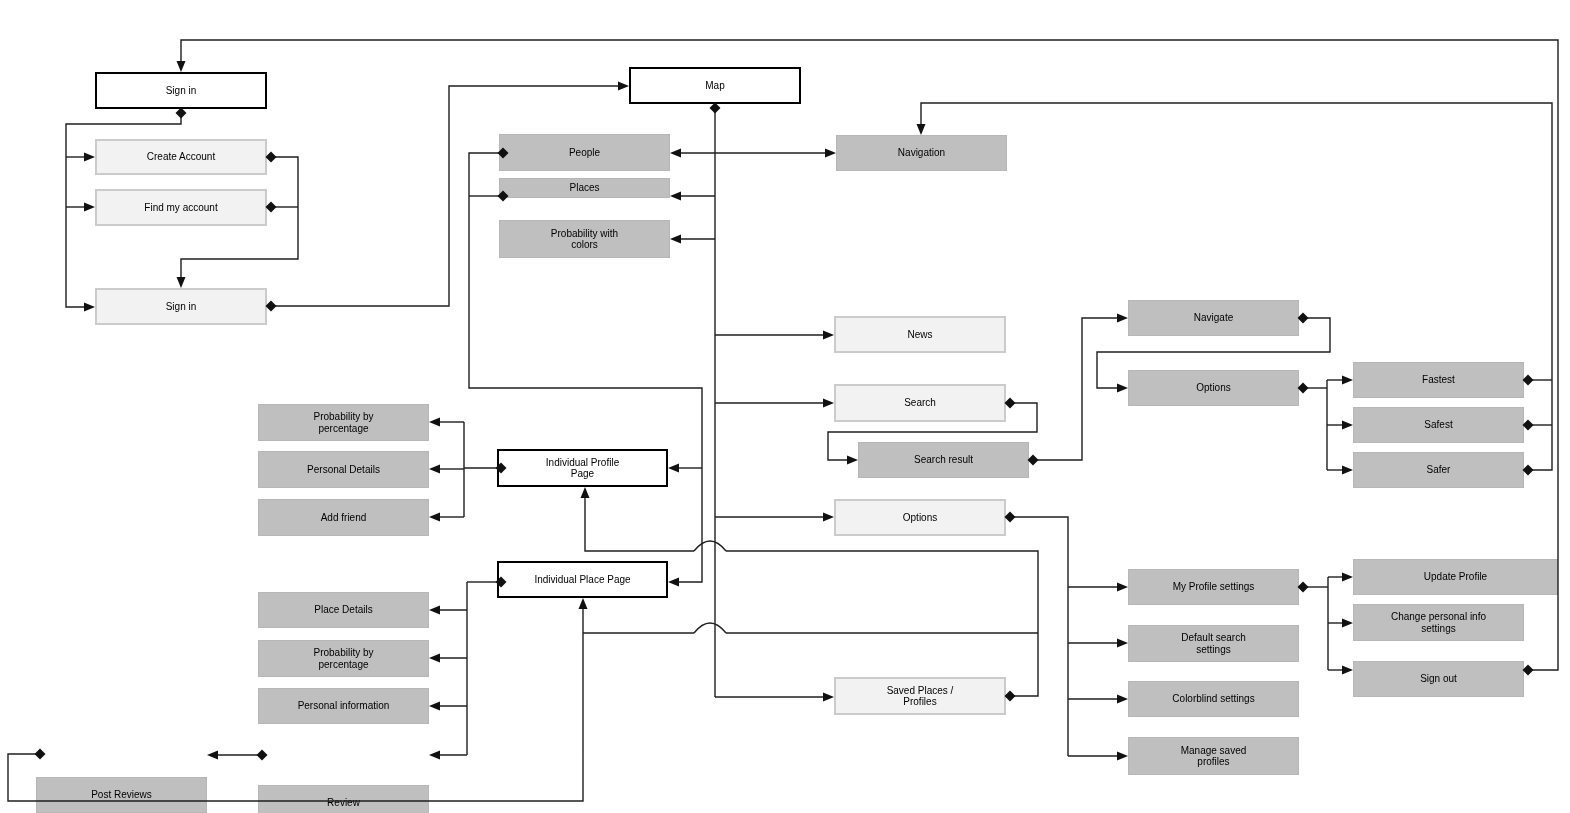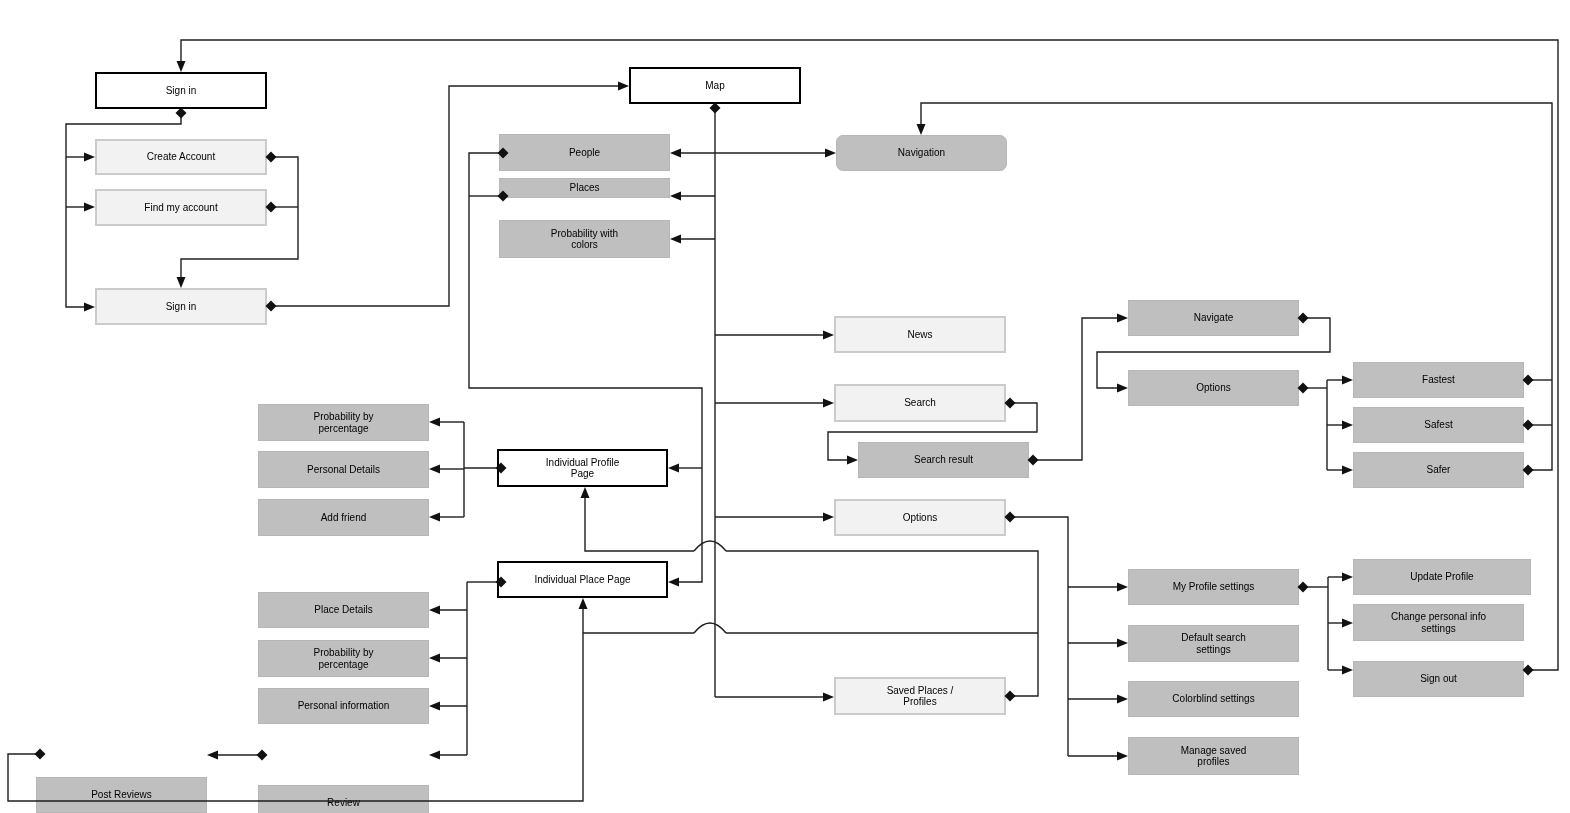--- a/index.html
+++ b/index.html
@@ -29,21 +29,21 @@
       <div class="node style-light" style="left: 95px; top: 288px; width: 172px; height: 37px;"><span>Sign in</span></div>
       <div class="node style-light" style="left: 834px; top: 316px; width: 172px; height: 37px;"><span>News</span></div>
       <div class="node style-light" style="left: 834px; top: 384px; width: 172px; height: 38px;"><span>Search</span></div>
       <div class="node style-light" style="left: 834px; top: 499px; width: 172px; height: 37px;"><span>Options</span></div>
       <div class="node style-light" style="left: 834px; top: 677px; width: 172px; height: 38px;"><span>Saved Places /
 Profiles</span></div>
       <div class="node style-gray" style="left: 499px; top: 134px; width: 171px; height: 37px;"><span>People</span></div>
       <div class="node style-gray" style="left: 499px; top: 178px; width: 171px; height: 20px;"><span>Places</span></div>
       <div class="node style-gray" style="left: 499px; top: 220px; width: 171px; height: 38px;"><span>Probability with
 colors</span></div>
-      <div class="node style-gray" style="left: 836px; top: 135px; width: 171px; height: 36px; border-radius: 7px;"><span>Navigation</span></div>
+      <div class="node style-gray" style="left: 836px; top: 135px; width: 171px; height: 36px;"><span>Navigation</span></div>
       <div class="node style-gray" style="left: 858px; top: 442px; width: 171px; height: 36px;"><span>Search result</span></div>
       <div class="node style-gray" style="left: 1128px; top: 300px; width: 171px; height: 36px;"><span>Navigate</span></div>
       <div class="node style-gray" style="left: 1128px; top: 370px; width: 171px; height: 36px;"><span>Options</span></div>
       <div class="node style-gray" style="left: 1353px; top: 362px; width: 171px; height: 36px;"><span>Fastest</span></div>
       <div class="node style-gray" style="left: 1353px; top: 407px; width: 171px; height: 36px;"><span>Safest</span></div>
       <div class="node style-gray" style="left: 1353px; top: 452px; width: 171px; height: 36px;"><span>Safer</span></div>
       <div class="node style-gray" style="left: 258px; top: 404px; width: 171px; height: 37px;"><span>Probability by
 percentage</span></div>
       <div class="node style-gray" style="left: 258px; top: 451px; width: 171px; height: 37px;"><span>Personal Details</span></div>
       <div class="node style-gray" style="left: 258px; top: 499px; width: 171px; height: 37px;"><span>Add friend</span></div>
@@ -52,21 +52,21 @@
 percentage</span></div>
       <div class="node style-gray" style="left: 258px; top: 688px; width: 171px; height: 36px;"><span>Personal information</span></div>
       <div class="node style-gray" style="left: 258px; top: 737px; width: 171px; height: 36px; margin-top: 48px;"><span>Review</span></div>
       <div class="node style-gray" style="left: 36px; top: 777px; width: 171px; height: 36px;"><span>Post Reviews</span></div>
       <div class="node style-gray" style="left: 1128px; top: 569px; width: 171px; height: 36px;"><span>My Profile settings</span></div>
       <div class="node style-gray" style="left: 1128px; top: 625px; width: 171px; height: 37px;"><span>Default search
 settings</span></div>
       <div class="node style-gray" style="left: 1128px; top: 681px; width: 171px; height: 36px;"><span>Colorblind settings</span></div>
       <div class="node style-gray" style="left: 1128px; top: 737px; width: 171px; height: 38px;"><span>Manage saved
 profiles</span></div>
-      <div class="node style-gray" style="left: 1353px; top: 559px; width: 178px; height: 36px;"><span>Update Profile</span></div>
+      <div class="node style-gray" style="left: 1353px; top: 559px; width: 205px; height: 36px;"><span>Update Profile</span></div>
       <div class="node style-gray" style="left: 1353px; top: 604px; width: 171px; height: 37px;"><span>Change personal info
 settings</span></div>
       <div class="node style-gray" style="left: 1353px; top: 651px; width: 171px; height: 36px; margin-top: 10px;"><span>Sign out</span></div>
     </div>
   <svg id="edges-svg" width="1570" height="813" viewBox="0 0 1570 813">
     <g id="g-lines">
         <polyline points="181,109 181,124 66,124 66,307 92,307" fill="none" stroke="#1f1f1f" stroke-width="1.4"></polyline>
         <polyline points="66,157 92,157" fill="none" stroke="#1f1f1f" stroke-width="1.4"></polyline>
         <polyline points="66,207 92,207" fill="none" stroke="#1f1f1f" stroke-width="1.4"></polyline>
         <polyline points="267,157 298,157 298,259 181,259 181,285" fill="none" stroke="#1f1f1f" stroke-width="1.4"></polyline>

